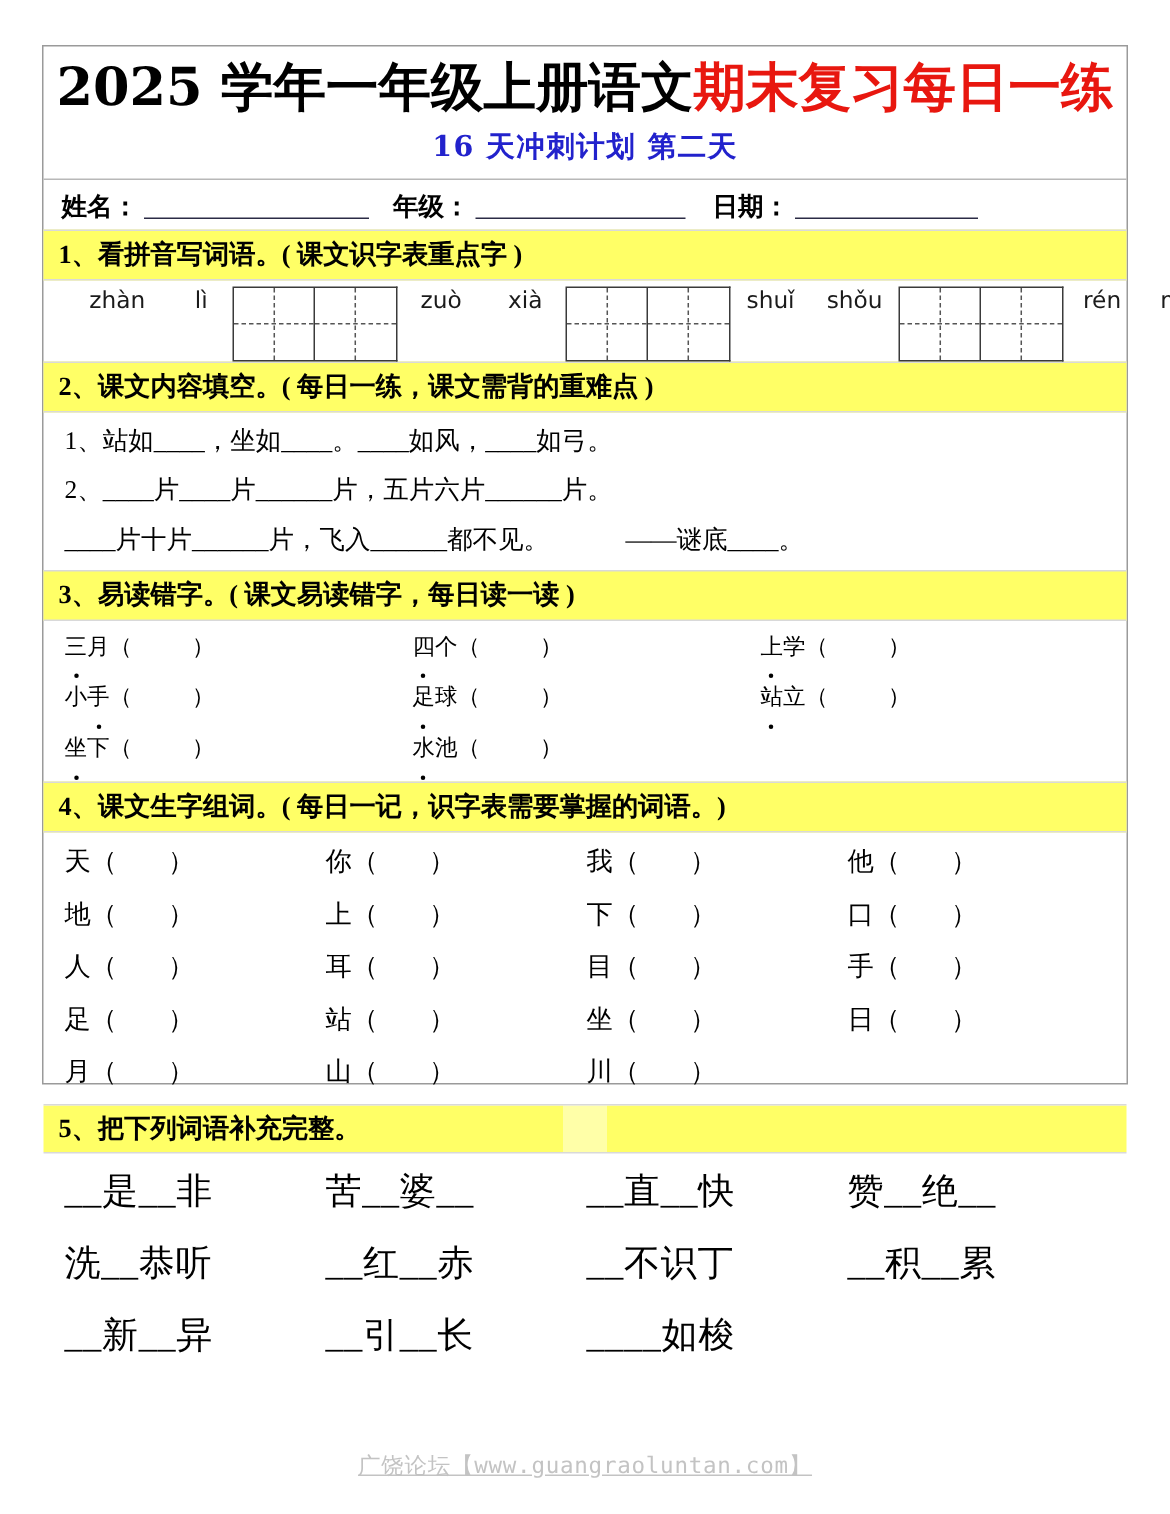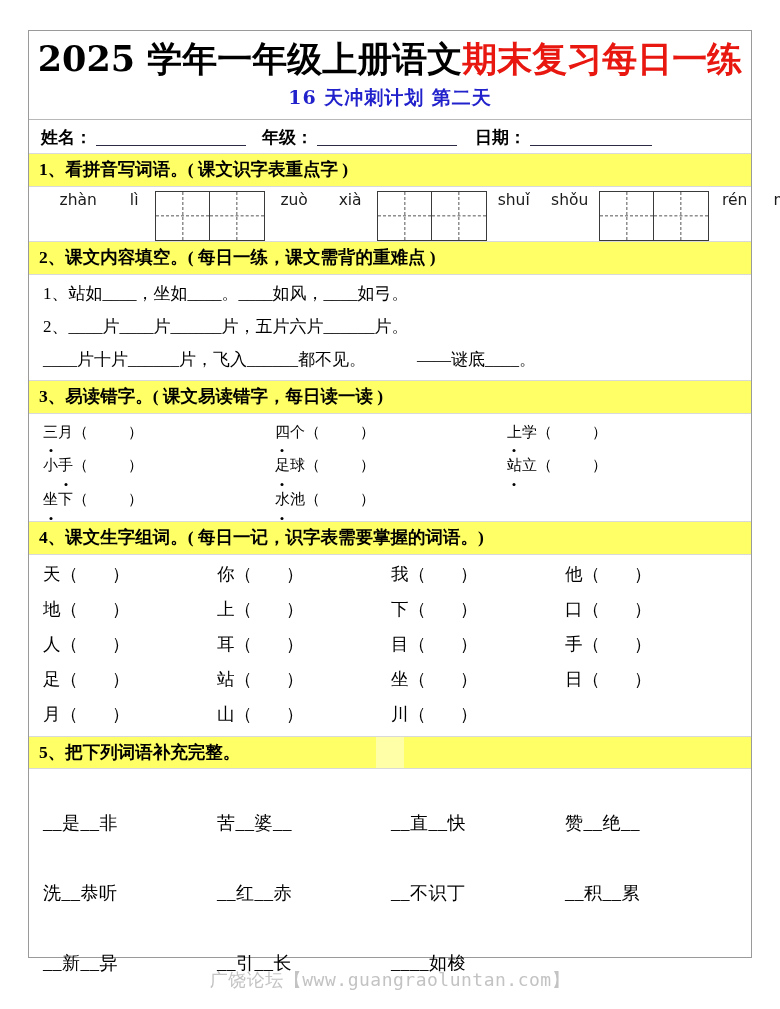--- a/index.html
+++ b/index.html
@@ -7,21 +7,21 @@
   body{
     width:780px;height:1009px;
     background:#ffffff;
     font-family:"Liberation Serif","DejaVu Serif",serif;
     position:relative;
     overflow:hidden;
   }
   .page{
     position:absolute;
     left:28px;top:30px;
-    width:724px;height:928px;
+    width:724px;height:693px;
     border:1px solid #9a9a9a;
     box-sizing:border-box;
     background:#fff;
   }
 
   
   .title-block{
     padding:6px 0 0 0;
     text-align:center;
   }
@@ -162,37 +162,37 @@
     font-size:17.5px;
     line-height:2.0;
     white-space:nowrap;
   }
   .pgap4{display:inline-block;width:34px;}
 
   
   .cols5{display:flex;flex-wrap:wrap;}
   .cell5{
     width:25%;
-    font-size:18px;
+    font-size:24px;
     line-height:2.0;
     white-space:nowrap;
     letter-spacing:0.5px;
-    margin-top:34px;
   }
 
   
   .watermark{
     position:absolute;
     left:0;right:0;
     top:968px;
     text-align:center;
-    font-size:18px;
+    font-size:15px;
     color:#c3c3c3;
     letter-spacing:0.5px;
     font-family:"DejaVu Sans Mono","Liberation Mono",monospace;
+    text-decoration:underline;
   }
 </style>
 </head>
 <body>
 
 <div class="page">
 
   <div class="title-block">
     <div class="title-line"><span class="title-black">2025 学年一年级上册语文</span><span class="title-red">期末复习每日一练</span></div>
     <div class="subtitle">16 天冲刺计划  第二天</div>

